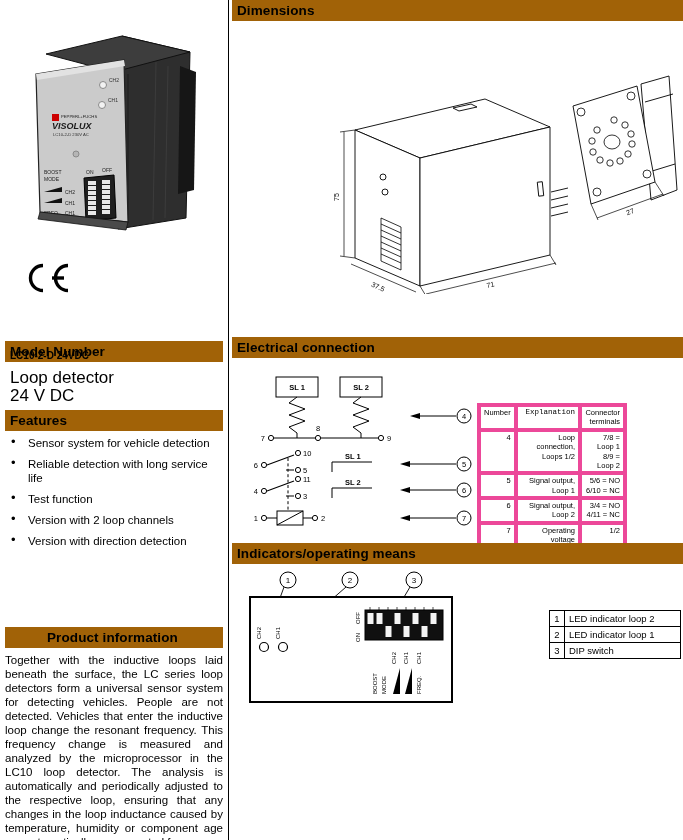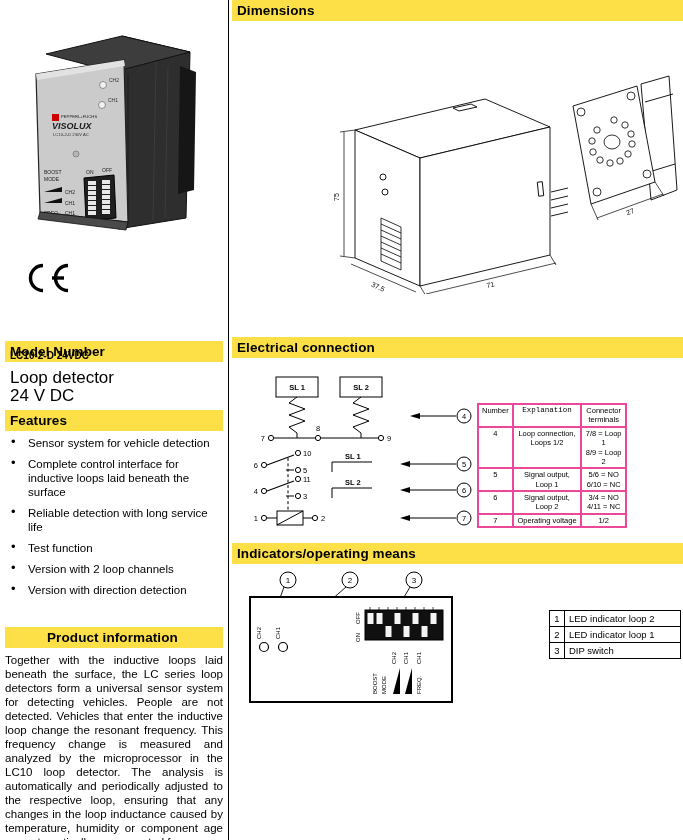--- a/index.html
+++ b/index.html
@@ -1,30 +1,30 @@
 <!DOCTYPE html>
 <html><head>
 <meta charset="utf-8">
 <style>
   * { margin:0; padding:0; box-sizing:border-box; }
   html,body { width:683px; height:840px; background:#fdfdfd; font-family:"Liberation Sans", sans-serif; color:#000; overflow:hidden; }
   .abs { position:absolute; }
   #page { position:relative; width:683px; height:840px; background:#fff; }
   .divider { left:228px; top:0; width:1px; height:840px; background:#000; }
-  .bar { background:#fde047; height:21px; line-height:21px; font-weight:bold; font-size:13.5px; padding-left:5px; letter-spacing:.1px; }
+  .bar { background:#a16207; height:21px; line-height:21px; font-weight:bold; font-size:13.5px; padding-left:5px; letter-spacing:.1px; }
   .bar-left { left:5px; width:218px; }
   .bar-right { left:232px; width:451px; }
   .txt { font-size:17px; line-height:14px; }
   .bold-model { font-weight:bold; font-size:10px; }
   ul.features { list-style:none; }
   ul.features li { position:relative; padding-left:23px; margin-bottom:7px; font-size:11.5px; line-height:14px; }
   ul.features li::before { content:"•"; position:absolute; left:6px; top:-1px; font-size:13px; }
   .para { font-size:11.5px; line-height:14px; text-align:justify; }
   table.dtable { border-collapse:collapse; font-size:7.5px; line-height:1.25; }
-  table.dtable td, table.dtable th { border:2px solid #ec4899; padding:1px 3px; vertical-align:top; text-align:center; font-weight:normal;margin-top:42px; }
+  table.dtable td, table.dtable th { border:4px solid #ec4899; padding:1px 3px; vertical-align:top; text-align:right; font-weight:normal;margin-top:42px; }
   table.itable { border-collapse:collapse; font-size:9.5px; }
   table.itable td { border:1px solid #000; padding:2px 4px; }
   table.itable td.n { width:15px; text-align:center; }
   svg text { font-family:"Liberation Sans", sans-serif; }
 </style>
 </head>
 <body>
 
 <div id="page">
 
@@ -102,21 +102,20 @@
   </div>
 
   <div class="abs bar bar-left" style="top:341px;">Model Number</div>
   <div class="abs bold-model" style="left:10px; top:350px;">LC10-2-D 24VDC</div>
   <div class="abs txt" style="left:10px; top:371px;">Loop detector</div>
   <div class="abs txt" style="left:10px; top:389px;">24 V DC</div>
 
   <div class="abs bar bar-left" style="top:410px;">Features</div>
   <ul class="abs features" style="left:5px; top:436px; width:218px;">
     <li>Sensor system for vehicle detection</li>
-    <li>Complete control interface for inductive loops laid beneath the surface</li>
     <li>Reliable detection with long service life</li>
     <li>Test function</li>
     <li>Version with 2 loop channels</li>
     <li>Version with direction detection</li>
   </ul>
 
   <div class="abs bar bar-left" style="top:627px;padding-left:42px;">Product information</div>
   <div class="abs para" style="left:5px; top:653px; width:218px;">Together with the inductive loops laid beneath the surface, the LC series loop detectors form a universal sensor system for detecting vehicles. People are not detected. Vehicles that enter the inductive loop change the resonant frequency. This frequency change is measured and analyzed by the microprocessor in the LC10 loop detector. The analysis is automatically and periodically adjusted to the respective loop, ensuring that any changes in the loop inductance caused by temperature, humidity or component age are automatically compensated for.</div>
 
   <div class="abs bar bar-right" style="top:0;">Dimensions</div>

